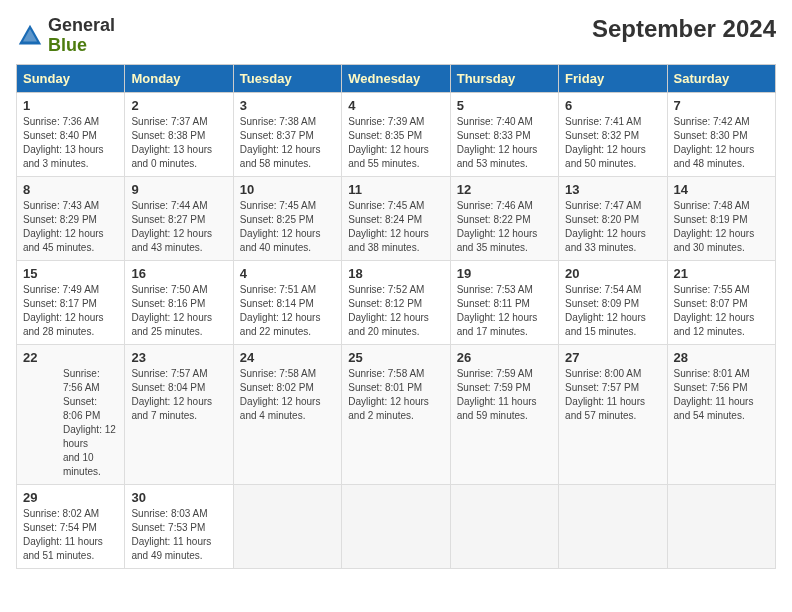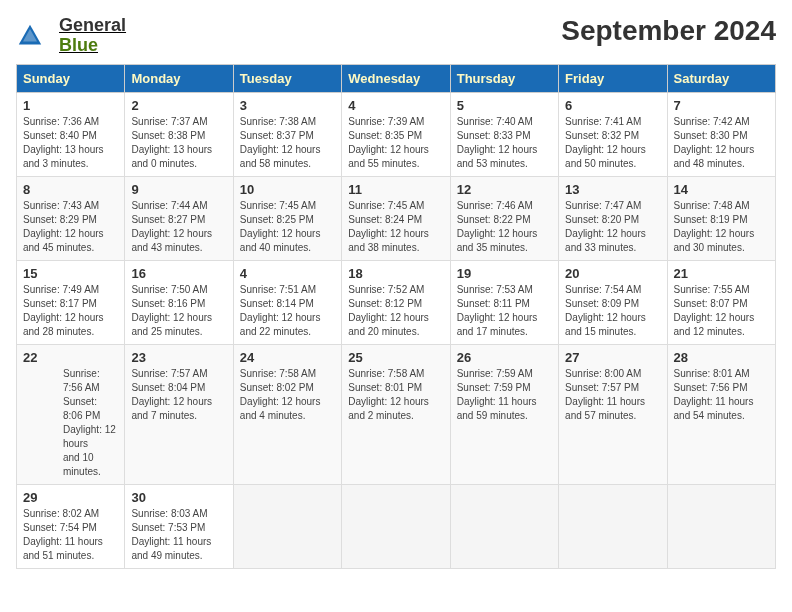--- a/index.html
+++ b/index.html
@@ -12,39 +12,38 @@
     }
     .header {
       display: flex;
       justify-content: space-between;
       align-items: flex-start;
       margin-bottom: 8px;
     }
     .logo {
       display: flex;
       align-items: center;
-      gap: 15px;
-      text-decoration: underline;
+      gap: 4px;
     }
     .logo-text {
       font-size: 18px;
       font-weight: bold;
       line-height: 1.1;
     }
     .logo-general { color: #333; }
     .logo-blue { color: #4d7c0f; }
     .logo-icon {
       width: 28px;
       height: 28px;
     }
     .title-block {
       text-align: right;
     }
     .month-title {
-      font-size: 28px;
+      font-size: 24px;
       font-weight: bold;
       color: #333;
       line-height: 1.1;
     }
     .location {
       font-size: 15px;
       color: #333;
       font-weight: normal;
     }
     .calendar {

